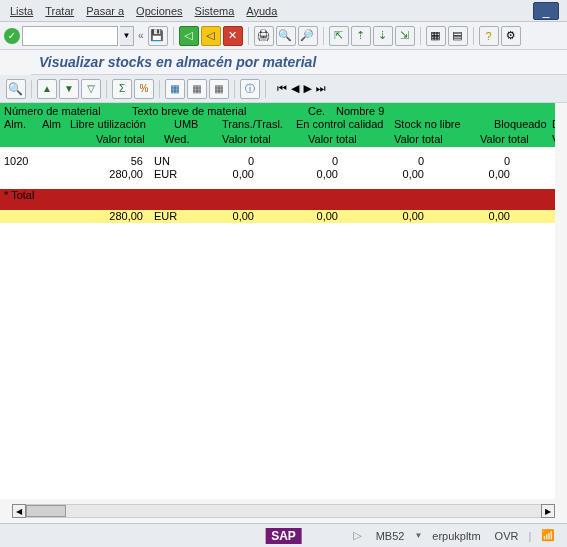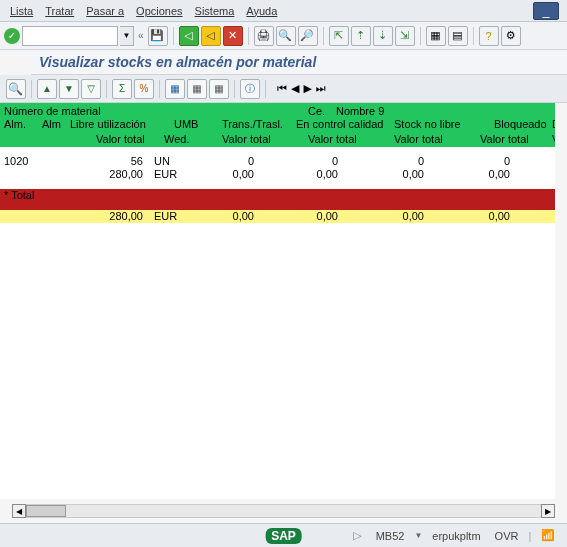--- a/index.html
+++ b/index.html
@@ -39,21 +39,21 @@
 .row.blank { background: #fff; }
 .row.total { background: #fff588; }
 .cell { position: absolute; white-space: nowrap; }
 
 .scrollbar-h { position: absolute; bottom: 28px; left: 12px; right: 12px; height: 16px; display: flex; align-items: center; }
 .sb-arrow { width: 14px; height: 14px; border: 1px solid #888; background: #f0f0f0; display: flex; align-items: center; justify-content: center; font-size: 8px; cursor: pointer; }
 .sb-track { flex: 1; height: 14px; background: #e8e8e8; border-top: 1px solid #ccc; border-bottom: 1px solid #ccc; position: relative; }
 .sb-thumb { position: absolute; left: 0; top: 0; height: 12px; width: 40px; background: #d0d0d0; border: 1px solid #999; }
 
 .status-bar { position: absolute; bottom: 0; left: 0; right: 0; height: 24px; background: #e8ecf0; border-top: 1px solid #c0c8d0; display: flex; align-items: center; justify-content: flex-end; padding: 0 8px; gap: 6px; }
-.sap-logo { position: absolute; left: 50%; transform: translateX(-50%); color: #fff; font-weight: bold; background: #15803d; padding: 1px 6px; border-radius: 6px; font-size: 12px; }
+.sap-logo { position: absolute; left: 50%; transform: translateX(-50%); color: #fff; font-weight: bold; background: #701a75; padding: 1px 6px; border-radius: 0; font-size: 12px; }
 .st-item { color: #444; padding: 0 4px; }
 .st-sep { color: #aaa; }
 .st-arrow { font-size: 8px; color: #666; }
 </style>
 </head>
 <body>
 
 <div class="menu-bar">
   <span>Lista</span>
   <span>Tratar</span>
@@ -117,20 +117,21 @@
     <span style="cursor:pointer">▶</span>
     <span style="cursor:pointer">⏭</span>
   </div>
 </div>
 
 <div class="content">
 <div class="content-inner">
 
   <div class="hdr">
     <div class="hdr-cell" style="left:4px;top:2px">Número de material</div>
+    <div class="hdr-cell" style="left:132px;top:2px">Texto breve de material</div>
     <div class="hdr-cell" style="left:308px;top:2px">Ce.</div>
     <div class="hdr-cell" style="left:336px;top:2px">Nombre 9</div>
     <div class="hdr-cell" style="left:4px;top:15px">Alm.</div>
     <div class="hdr-cell" style="left:42px;top:15px">Alm</div>
     <div class="hdr-cell" style="left:70px;top:15px">Libre utilización</div>
     <div class="hdr-cell" style="left:174px;top:15px">UMB</div>
     <div class="hdr-cell" style="left:222px;top:15px">Trans./Trasl.</div>
     <div class="hdr-cell" style="left:296px;top:15px">En control calidad</div>
     <div class="hdr-cell" style="left:394px;top:15px">Stock no libre</div>
     <div class="hdr-cell" style="left:494px;top:15px">Bloqueado</div>

